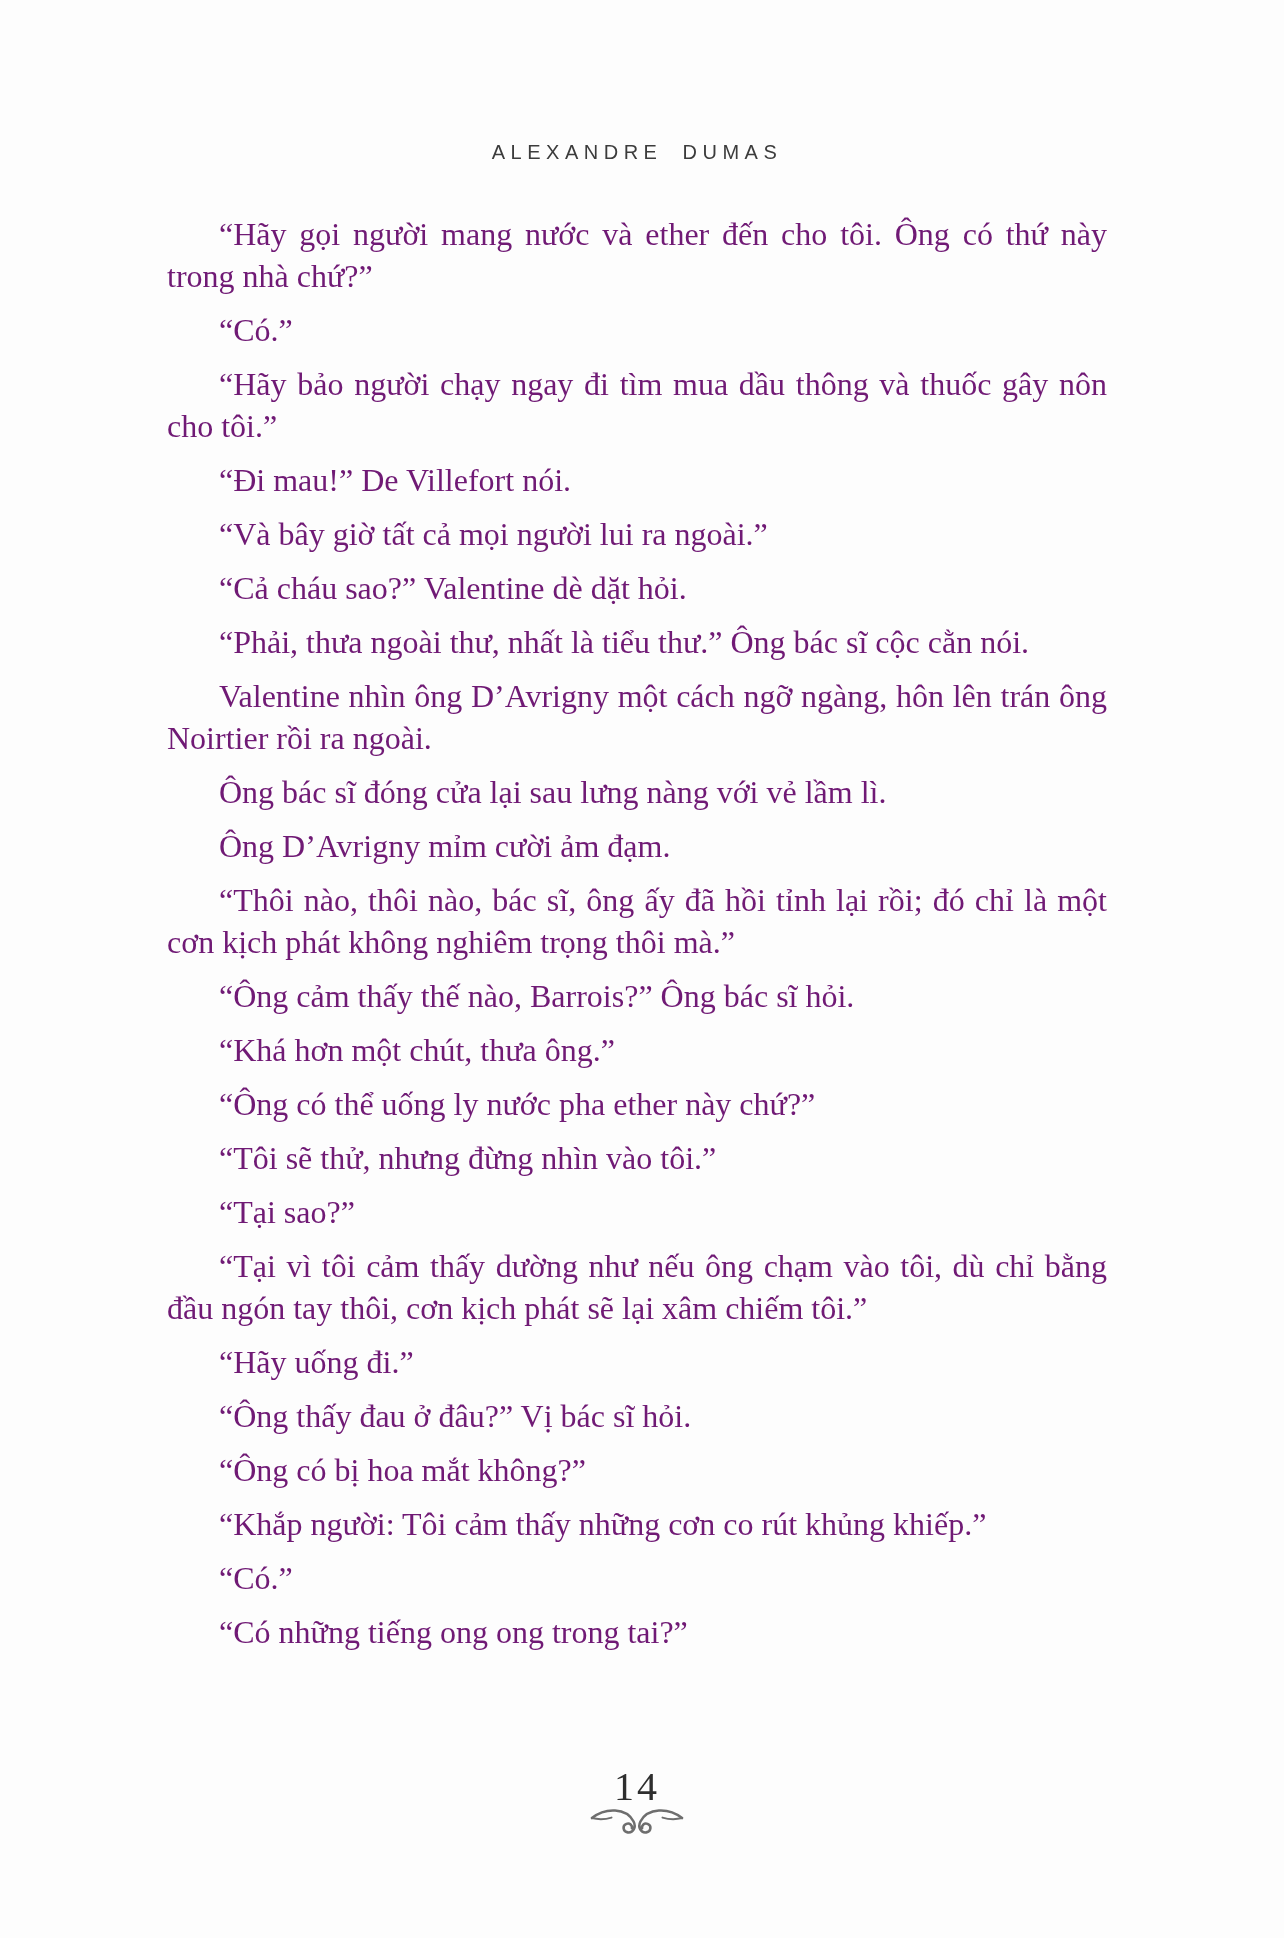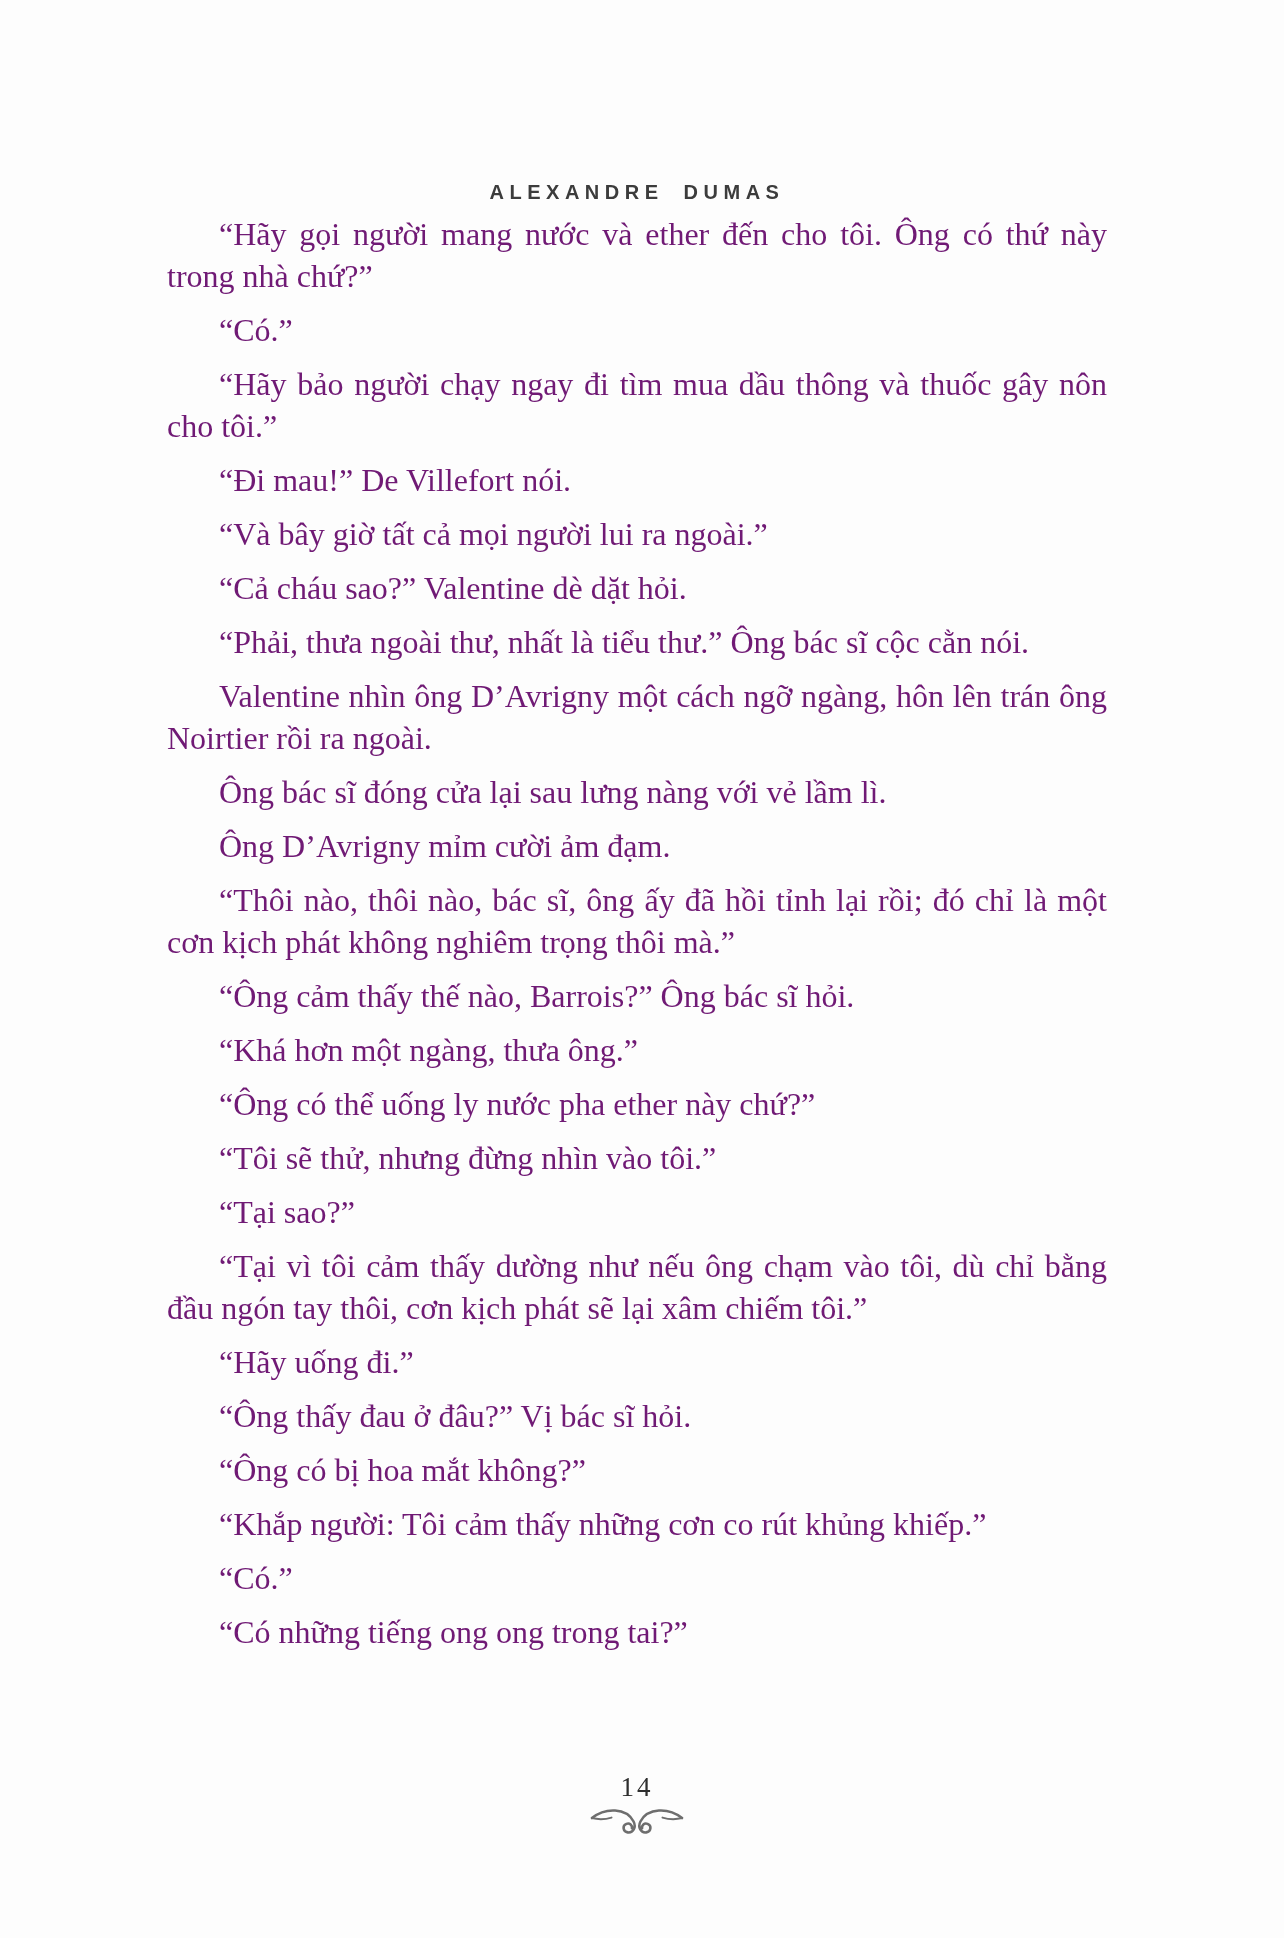--- a/index.html
+++ b/index.html
@@ -15,25 +15,24 @@
     font-family: "Liberation Serif", "DejaVu Serif", serif;
   }
   .running-header {
     position: absolute;
     top: 141px;
     left: 167px;
     width: 940px;
     text-align: center;
     font-family: "Liberation Sans", "DejaVu Sans", sans-serif;
     font-size: 20px;
-    font-weight: 700;
+    font-weight: 400;
     letter-spacing: 5.5px;
     word-spacing: 9px;
     color: #3c3c3c;
-    margin-top: 40px;
   }
   .text-column {
     position: absolute;
     top: 213px;
     left: 167px;
     width: 940px;
     font-size: 32px;
     line-height: 42px;
     color: #701a75;
     text-align: justify;
@@ -45,21 +44,21 @@
   }
   .page-footer {
     position: absolute;
     top: 1770px;
     left: 167px;
     width: 940px;
     text-align: center;
   }
   .page-number {
     display: block;
-    font-size: 27px;
+    font-size: 40px;
     letter-spacing: 3px;
     color: #2e2e2e;
     line-height: 34px;
   }
   .flourish {
     display: block;
     margin: 1px auto 0 auto;
     width: 98px;
     height: 32px;
   }
@@ -77,21 +76,21 @@
     <p>“Hãy bảo người chạy ngay đi tìm mua dầu thông và thuốc gây nôn cho tôi.”</p>
     <p>“Đi mau!” De Villefort nói.</p>
     <p>“Và bây giờ tất cả mọi người lui ra ngoài.”</p>
     <p>“Cả cháu sao?” Valentine dè dặt hỏi.</p>
     <p>“Phải, thưa ngoài thư, nhất là tiểu thư.” Ông bác sĩ cộc cằn nói.</p>
     <p>Valentine nhìn ông D’Avrigny một cách ngỡ ngàng, hôn lên trán ông Noirtier rồi ra ngoài.</p>
     <p>Ông bác sĩ đóng cửa lại sau lưng nàng với vẻ lầm lì.</p>
     <p>Ông D’Avrigny mỉm cười ảm đạm.</p>
     <p>“Thôi nào, thôi nào, bác sĩ, ông ấy đã hồi tỉnh lại rồi; đó chỉ là một cơn kịch phát không nghiêm trọng thôi mà.”</p>
     <p>“Ông cảm thấy thế nào, Barrois?” Ông bác sĩ hỏi.</p>
-    <p>“Khá hơn một ngàng, thưa ông.”</p>
+    <p>“Khá hơn một chút, thưa ông.”</p>
     <p>“Ông có thể uống ly nước pha ether này chứ?”</p>
     <p>“Tôi sẽ thử, nhưng đừng nhìn vào tôi.”</p>
     <p>“Tại sao?”</p>
     <p>“Tại vì tôi cảm thấy dường như nếu ông chạm vào tôi, dù chỉ bằng đầu ngón tay thôi, cơn kịch phát sẽ lại xâm chiếm tôi.”</p>
     <p>“Hãy uống đi.”</p>
     <p>“Ông thấy đau ở đâu?” Vị bác sĩ hỏi.</p>
     <p>“Ông có bị hoa mắt không?”</p>
     <p>“Khắp người: Tôi cảm thấy những cơn co rút khủng khiếp.”</p>
     <p>“Có.”</p>
     <p>“Có những tiếng ong ong trong tai?”</p>

